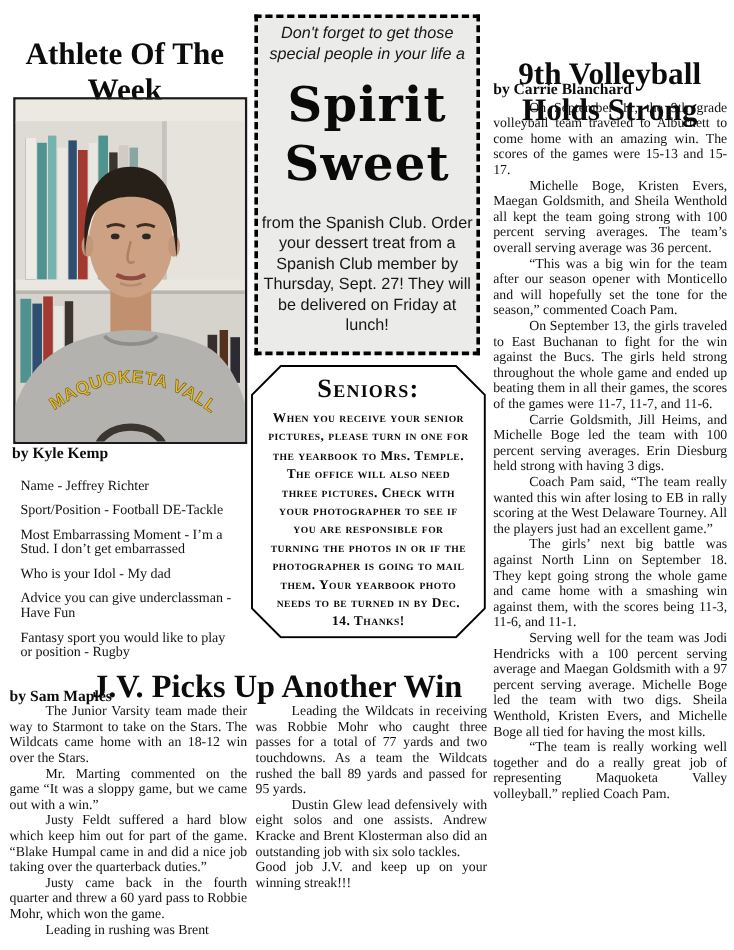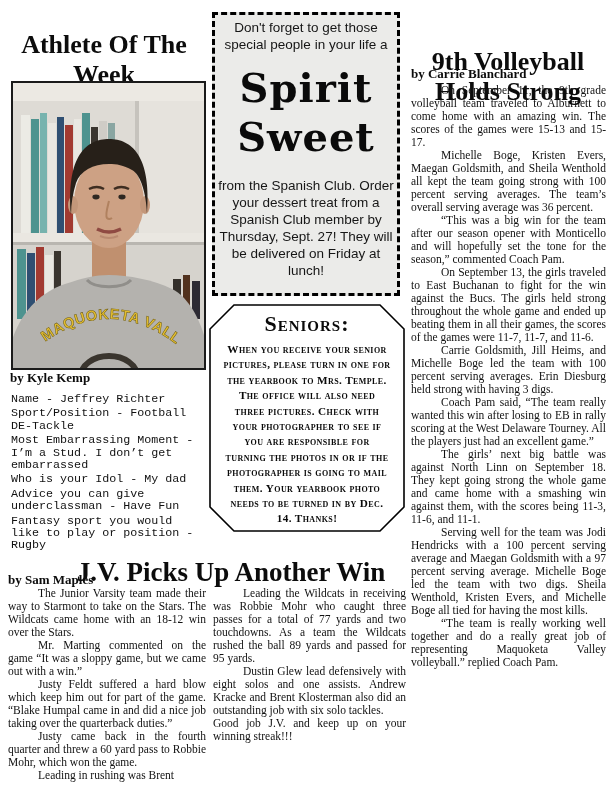--- a/index.html
+++ b/index.html
@@ -15,36 +15,36 @@
   .byline{font-weight:bold;font-size:13px;line-height:14px;color:#0c0c0c;}
   #athlete-byline{position:absolute;left:10px;top:371px;}
   #vb-byline{position:absolute;left:411px;top:67px;}
   #jv-byline{position:absolute;left:8px;top:573px;}
 
   .bodytext{font-size:11.5px;line-height:13px;text-align:justify;}
   .bodytext p{margin:0;text-indent:30px;}
   .bodytext p.no-indent{text-indent:0;}
 
   #athlete-facts{position:absolute;left:9px;top:391px;width:198px;font-size:11.7px;line-height:12.4px;text-align:left;}
-  #athlete-facts .fact{margin:2px;font-family:Liberation Mono, monospace;}
+  #athlete-facts .fact{margin:8px;}
 
   #vb-body{position:absolute;left:411px;top:84px;width:195px;}
   #jv-col1{position:absolute;left:8px;top:587px;width:198px;}
   #jv-col2{position:absolute;left:213px;top:587px;width:193px;}
 
   
   #photo{position:absolute;left:11px;top:81px;width:191px;height:285px;border:2px solid #1b1b1b;box-sizing:content-box;}
 
   
   #spirit-box{
     position:absolute;left:212px;top:12px;width:188px;height:284px;box-sizing:border-box;
     border:3px dashed #000;background:#ebebe9;text-align:center;
     font-family:"Liberation Sans", sans-serif;color:#161616;
   }
-  #spirit-intro{margin:5px 2px 4px;font-size:13.5px;line-height:16.5px;}
+  #spirit-intro{margin:5px 2px 4px;font-size:13.5px;line-height:16.5px;font-style:italic;}
   .spirit-word{font-family:"DejaVu Serif", serif;font-weight:bold;font-size:40px;line-height:49px;color:#0a0a0a;letter-spacing:1px;}
   #spirit-word1{margin-top:10px;}
   #spirit-details{margin:16px 3px 0;font-size:13.5px;line-height:17px;}
 
   
   #seniors-box{position:absolute;left:209px;top:304px;width:196px;height:228px;}
   #seniors-octagon{position:absolute;left:0;top:0;}
   #seniors-content{position:relative;padding:7px 14px 0;text-align:center;}
   #seniors-title{font-size:22px;font-weight:bold;font-variant:small-caps;letter-spacing:1px;line-height:26px;color:#0a0a0a;}
   #seniors-body{margin-top:5px;font-size:11.2px;font-weight:bold;font-variant:small-caps;line-height:15.4px;letter-spacing:0.4px;color:#0a0a0a;}

